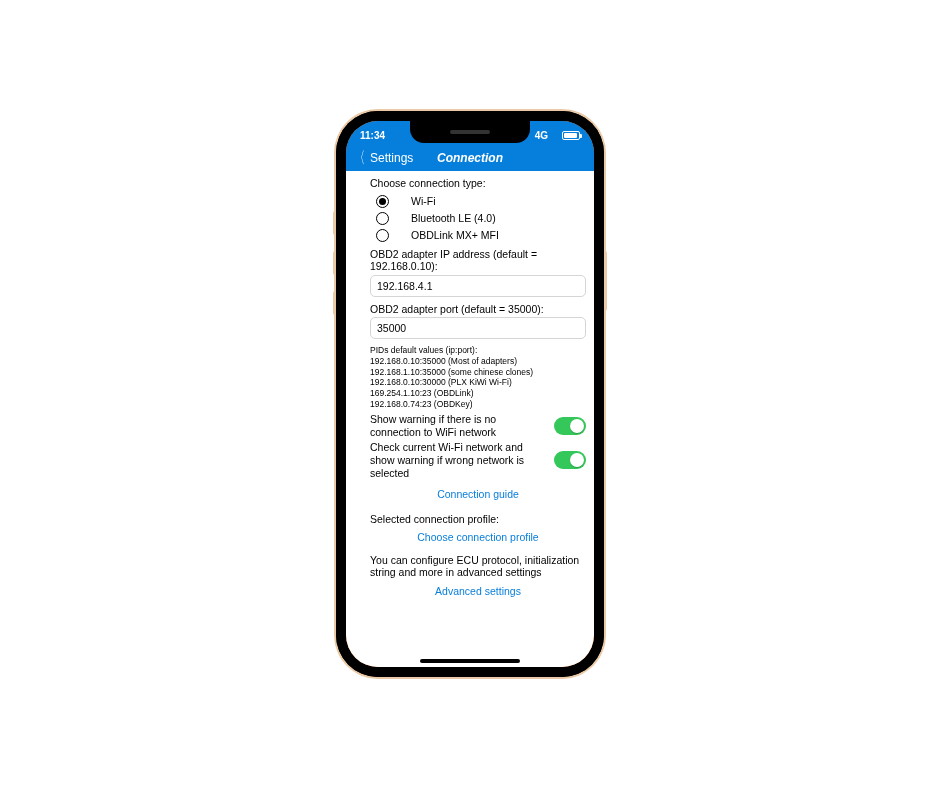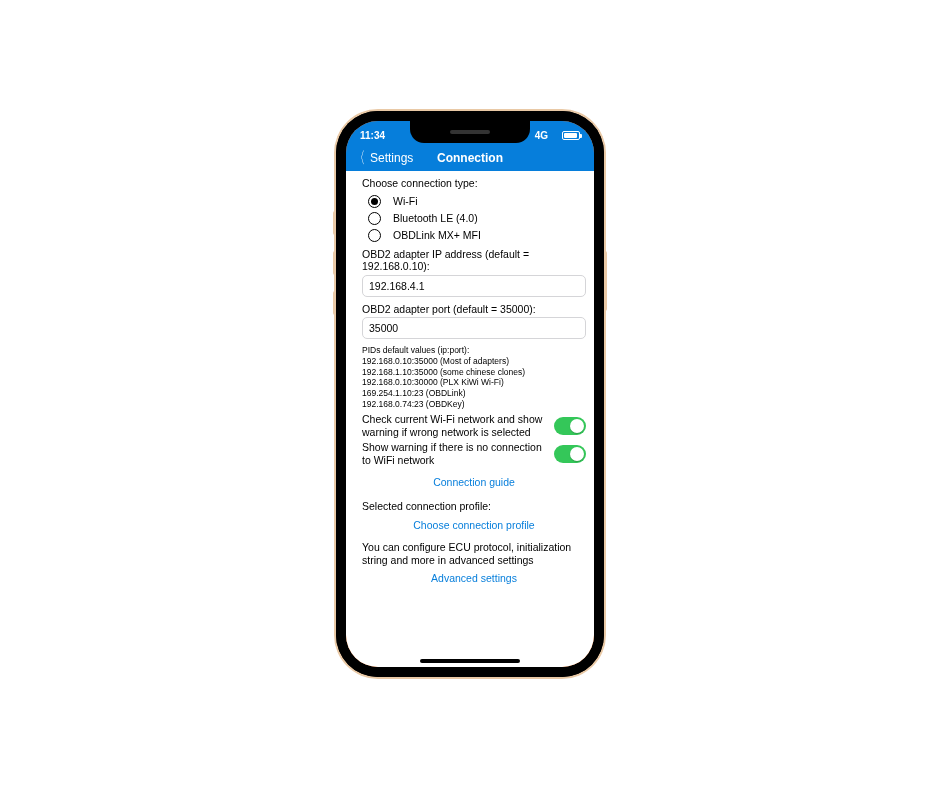--- a/index.html
+++ b/index.html
@@ -96,44 +96,44 @@
   .batt::after{content:"";position:absolute;right:-3px;top:2px;width:2px;height:4px;background:#fff;border-radius:0 1px 1px 0;}
   .batt::before{content:"";position:absolute;left:1px;top:1px;bottom:1px;width:13px;background:#fff;border-radius:1px;}
 
   .navbar {
     position: relative;
     height: 26px;
     display:flex;
     align-items:center;
     justify-content:center;
   }
-  .nav-title { font-size: 12px; font-weight:600; color:#fff; }
+  .nav-title { font-size: 12px; font-weight:600; color:#fff;font-style:italic; }
   .nav-back {
     position:absolute; left:6px; top:0; bottom:0;
     display:flex; align-items:center;
     font-size:12px; color:#fff;
     gap:2px;
   }
   .chev { display:inline-block; transform: scaleX(0.6); font-size:16px; line-height:1; }
 
   
   .content {
     flex:1 1 auto;
     overflow:hidden;
     background:#fff;
     color:#000;
     font-size:10.5px;
-    padding: 4px 8px 0 16px;
+    padding: 4px 8px 0 24px;
     line-height:1.2;
   }
 
   .section-label { font-size:10.5px; margin:2px 0 3px 0; }
 
   .radio-row {
-    display:flex; align-items:center; gap:12px;
+    display:flex; align-items:center; gap:22px;
     padding:2px 0 2px 6px;
   }
   .radio {
     width:13px;height:13px;border:1.5px solid #000;border-radius:50%;
     display:flex;align-items:center;justify-content:center;flex:0 0 auto;
   }
   .radio.checked::after{content:"";width:7px;height:7px;background:#000;border-radius:50%;}
 
   .field-label { margin:4px 0 2px 0; }
   .text-input {
@@ -234,25 +234,25 @@
       <div class="hint-block">
         <div>PIDs default values (ip:port):</div>
         <div>192.168.0.10:35000 (Most of adapters)</div>
         <div>192.168.1.10:35000 (some chinese clones)</div>
         <div>192.168.0.10:30000 (PLX KiWi Wi-Fi)</div>
         <div>169.254.1.10:23 (OBDLink)</div>
         <div>192.168.0.74:23 (OBDKey)</div>
       </div>
 
       <div class="toggle-row">
+        <div class="tlabel">Show warning if there is no connection to WiFi network</div>
+        <div class="switch"></div>
+      </div>
+      <div class="toggle-row">
         <div class="tlabel">Check current Wi-Fi network and show warning if wrong network is selected</div>
-        <div class="switch"></div>
-      </div>
-      <div class="toggle-row">
-        <div class="tlabel">Show warning if there is no connection to WiFi network</div>
         <div class="switch"></div>
       </div>
 
       <div class="link-row">Connection guide</div>
 
       <div class="profile-label">Selected connection profile:</div>
 
       <div class="link-row">Choose connection profile</div>
 
       <div class="desc">You can configure ECU protocol, initialization string and more in advanced settings</div>

